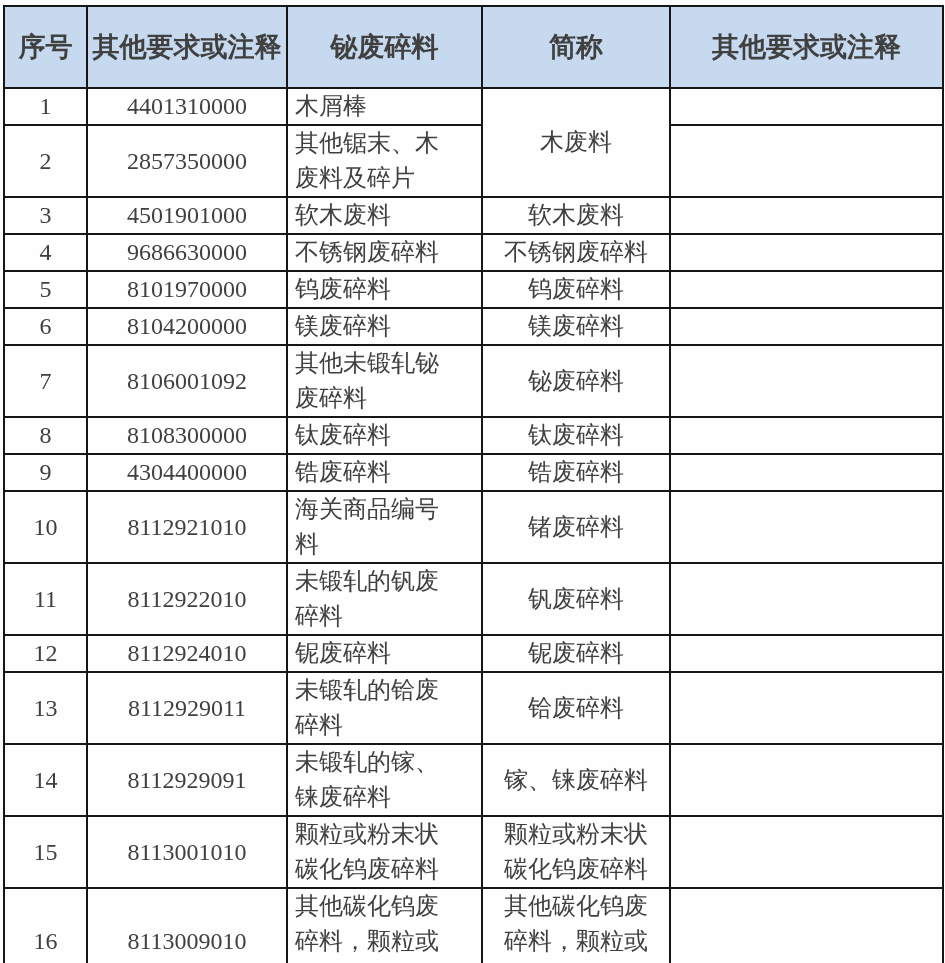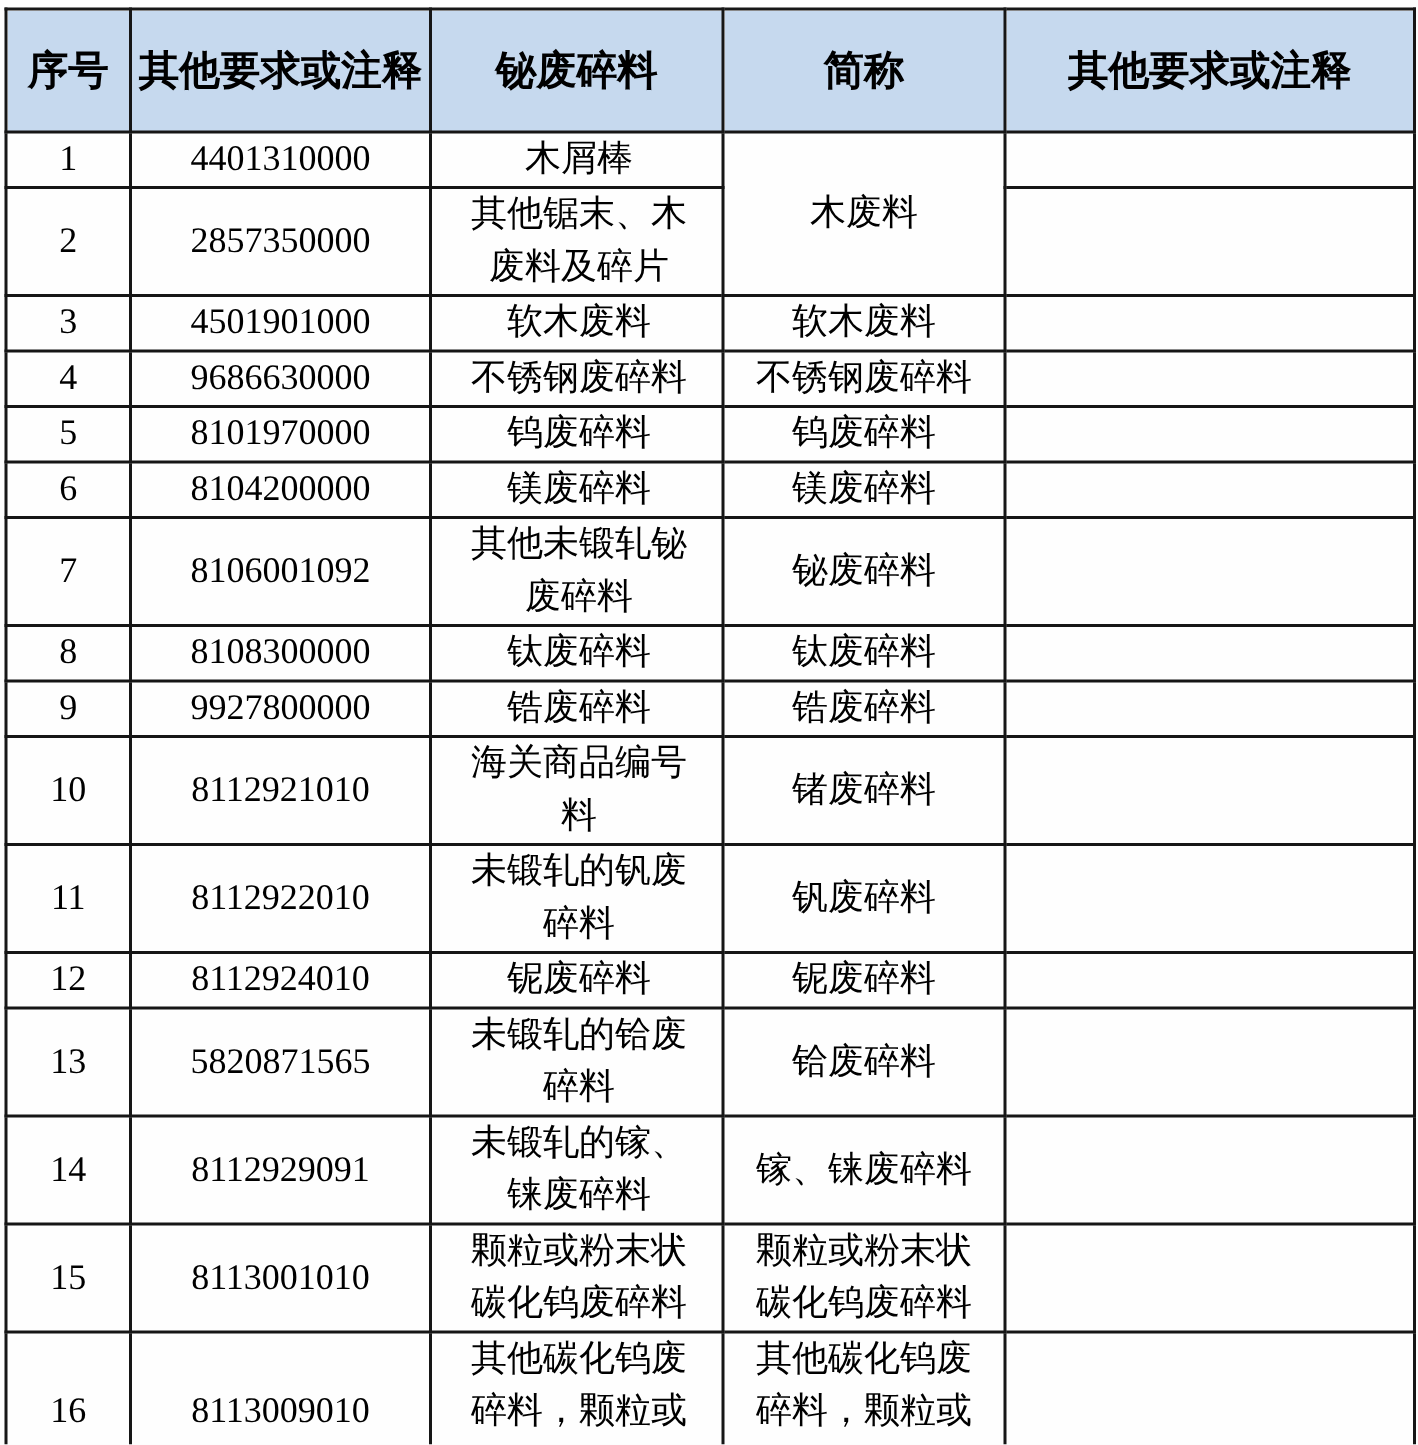--- a/index.html
+++ b/index.html
@@ -7,21 +7,21 @@
     padding: 0;
     background: #fdfdfd;
   }
   .page {
     width: 945px;
     height: 963px;
     box-sizing: border-box;
     padding: 5px 3px 0 3px;
     background: #fdfdfd;
     font-family: "Liberation Serif", "DejaVu Serif", serif;
-    color: #000000;
+    color: #404040;
     overflow: hidden;
   }
   table.waste-table {
     border-collapse: collapse;
     width: 939px;
     table-layout: fixed;
   }
   .waste-table th,
   .waste-table td {
     border: 2px solid #161616;
@@ -41,21 +41,21 @@
     font-size: 24px;
     line-height: 35px;
     vertical-align: middle;
     padding: 0;
     background: #fefefe;
   }
   td.col-no, td.col-code, td.col-short {
     text-align: center;
   }
   td.col-name {
-    text-align: center;
+    text-align: left;
     padding: 0 4px 0 7px;
   }
   td.col-short {
     padding: 0 4px;
   }
   td.col-name, td.col-short {
     white-space: pre-line;
   }
   td.col-note {
     background: #fefefe;
@@ -135,21 +135,21 @@
         </tr>
         <tr>
           <td class="col-no">8</td>
           <td class="col-code">8108300000</td>
           <td class="col-name">钛废碎料</td>
           <td class="col-short">钛废碎料</td>
           <td class="col-note"></td>
         </tr>
         <tr>
           <td class="col-no">9</td>
-          <td class="col-code">9927800000</td>
+          <td class="col-code">4304400000</td>
           <td class="col-name">锆废碎料</td>
           <td class="col-short">锆废碎料</td>
           <td class="col-note"></td>
         </tr>
         <tr>
           <td class="col-no">10</td>
           <td class="col-code">8112921010</td>
           <td class="col-name">海关商品编号
 料</td>
           <td class="col-short">锗废碎料</td>
@@ -165,21 +165,21 @@
         </tr>
         <tr>
           <td class="col-no">12</td>
           <td class="col-code">8112924010</td>
           <td class="col-name">铌废碎料</td>
           <td class="col-short">铌废碎料</td>
           <td class="col-note"></td>
         </tr>
         <tr>
           <td class="col-no">13</td>
-          <td class="col-code">5820871565</td>
+          <td class="col-code">8112929011</td>
           <td class="col-name">未锻轧的铪废
 碎料</td>
           <td class="col-short">铪废碎料</td>
           <td class="col-note"></td>
         </tr>
         <tr>
           <td class="col-no">14</td>
           <td class="col-code">8112929091</td>
           <td class="col-name">未锻轧的镓、
 铼废碎料</td>

